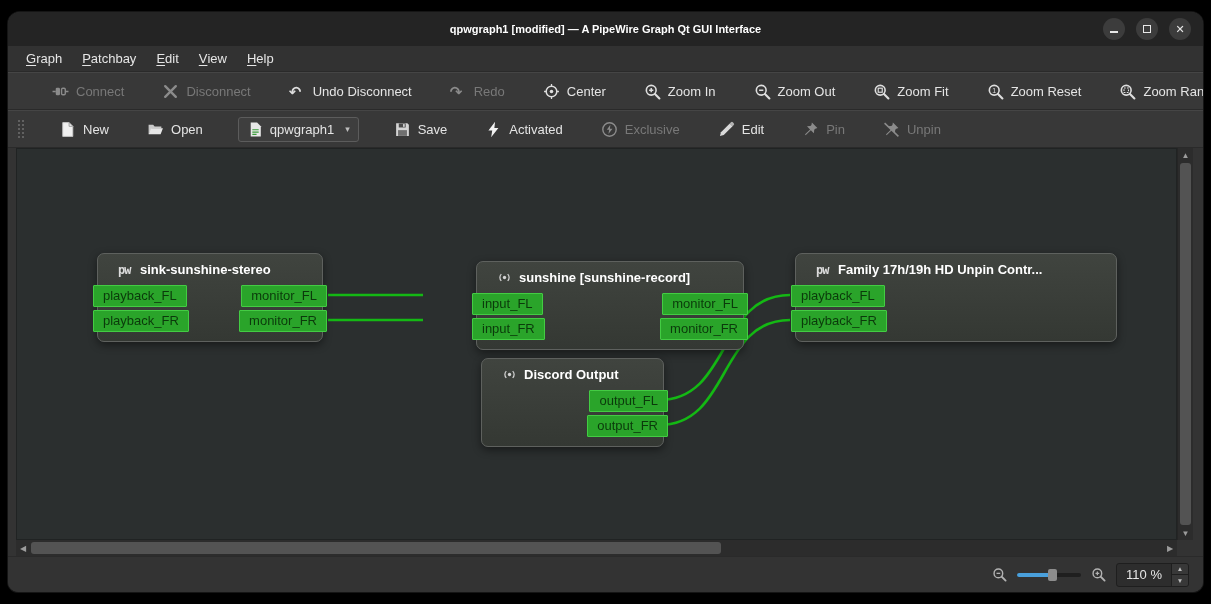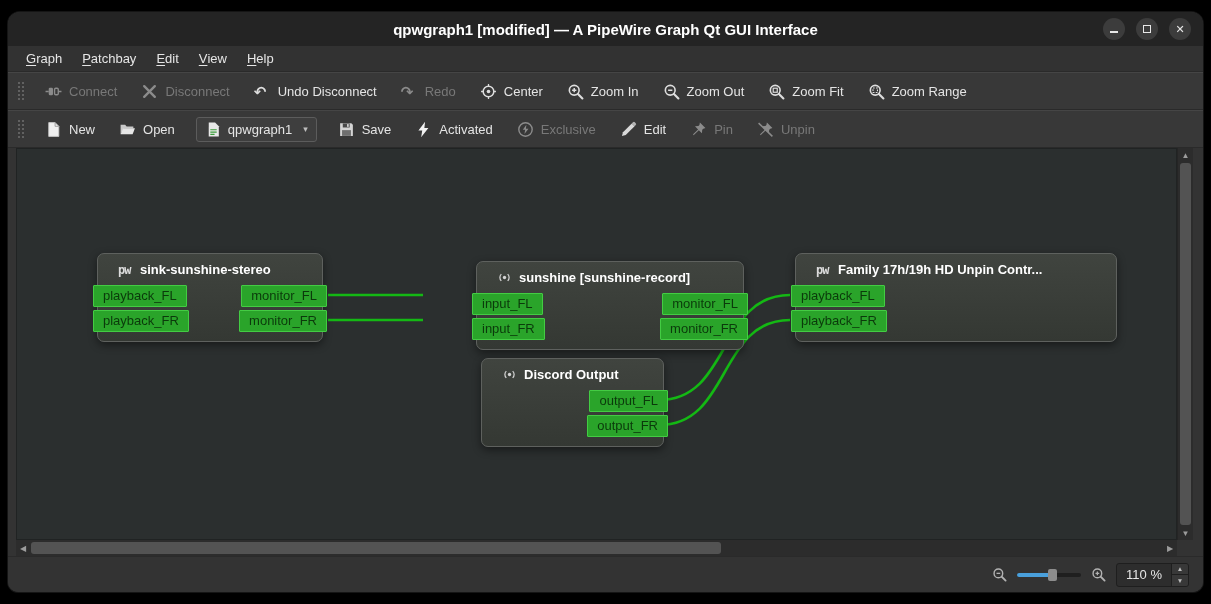--- a/index.html
+++ b/index.html
@@ -5,37 +5,37 @@
   * { margin:0; padding:0; box-sizing:border-box; }
   html,body { width:1211px; height:604px; background:#000; overflow:hidden;
               font-family:"Liberation Sans","DejaVu Sans",sans-serif; }
   .window { position:absolute; left:8px; top:12px; width:1195px; height:580px;
             background:#333; border-radius:12px 12px 10px 10px; overflow:hidden;
             display:flex; flex-direction:column; box-shadow:0 0 0 1px #151515; }
 
   
   .titlebar { height:34px; flex:none; background:#242424; display:flex;
               align-items:center; justify-content:center; position:relative; }
-  .title { color:#fff; font-weight:bold; font-size:15px; }
+  .title { color:#fff; font-weight:bold; font-size:11px; }
   .winbtns { position:absolute; right:12px; top:6px; display:flex; gap:11px; }
   .winbtn { width:22px; height:22px; border-radius:50%; background:#3c3c3c; color:#e8e8e8;
             display:flex; align-items:center; justify-content:center; font-size:11px; cursor:pointer; }
   .minbar { width:8px; height:2px; background:#e8e8e8; display:block; margin-top:6px; }
   .maxbox { width:8px; height:8px; border:1.5px solid #e8e8e8; display:block; }
 
   
   .menubar { height:26px; flex:none; background:#323232; display:flex; align-items:stretch;
              padding-left:8px; color:#e6e6e6; font-size:13px; border-bottom:1px solid #2a2a2a; }
   .menu-item { display:flex; align-items:center; padding:0 10px; cursor:pointer; }
   .menu-item u { text-underline-offset:2px; }
 
   
   .toolbar { height:38px; flex:none; background:#383838; border-top:1px solid #454545;
              border-bottom:1px solid #2a2a2a; display:flex; align-items:center;
-             padding:0 6px; gap:2px; }
+             padding:0 6px; gap:16px; }
   .grip { width:7px; height:20px; margin:0 8px 0 3px;
           background-image:radial-gradient(#616161 1px, transparent 1.1px);
           background-size:4px 4px; cursor:grab; }
   .tbtn { display:flex; align-items:center; gap:7px; padding:5px 11px; border-radius:3px;
           color:#e4e4e4; font-size:13px; cursor:pointer; white-space:nowrap; }
   .tbtn.disabled { color:#787878; cursor:default; }
   .ticon { width:17px; height:17px; display:inline-flex; color:#dedede; flex:none; }
   .tbtn.disabled .ticon { opacity:.5; }
   .ticon svg { width:100%; height:100%; display:block; }
   .pw-glyph { font-family:"DejaVu Sans Mono",monospace; font-weight:bold; font-size:12px;
@@ -207,20 +207,30 @@
             <rect x="4.9" y="4.9" width="3.8" height="3.8" fill="none" stroke="currentColor" stroke-width="1.1"></rect>
           </svg>
         </span>
         <span>Zoom Fit</span>
       </div>
       <div class="tbtn">
         <span class="ticon">
           <svg viewBox="0 0 16 16">
             <circle cx="6.8" cy="6.8" r="4.6" fill="none" stroke="currentColor" stroke-width="1.5"></circle>
             <path d="M10.3 10.3L14.5 14.5" stroke="currentColor" stroke-width="2" stroke-linecap="round"></path>
+            <text x="6.8" y="9.2" text-anchor="middle" font-size="6.5" fill="currentColor">1</text>
+          </svg>
+        </span>
+        <span>Zoom Reset</span>
+      </div>
+      <div class="tbtn">
+        <span class="ticon">
+          <svg viewBox="0 0 16 16">
+            <circle cx="6.8" cy="6.8" r="4.6" fill="none" stroke="currentColor" stroke-width="1.5"></circle>
+            <path d="M10.3 10.3L14.5 14.5" stroke="currentColor" stroke-width="2" stroke-linecap="round"></path>
             <rect x="4.7" y="4.7" width="4.2" height="4.2" fill="none" stroke="currentColor" stroke-width="1" stroke-dasharray="1.6 1.2"></rect>
           </svg>
         </span>
         <span>Zoom Range</span>
       </div>
     </div>
   <div class="toolbar" id="toolbar-file">
       <div class="grip"></div>
       <div class="tbtn">
         <span class="ticon">

